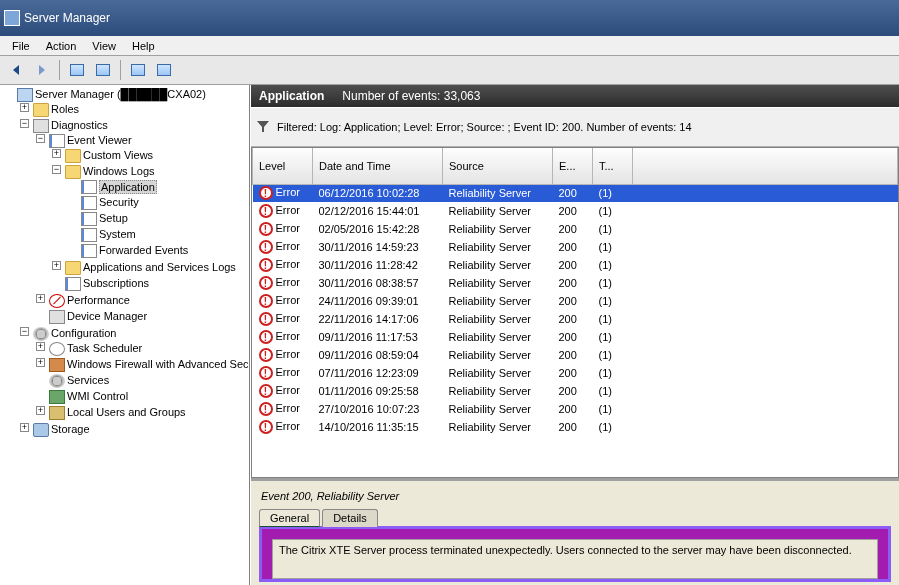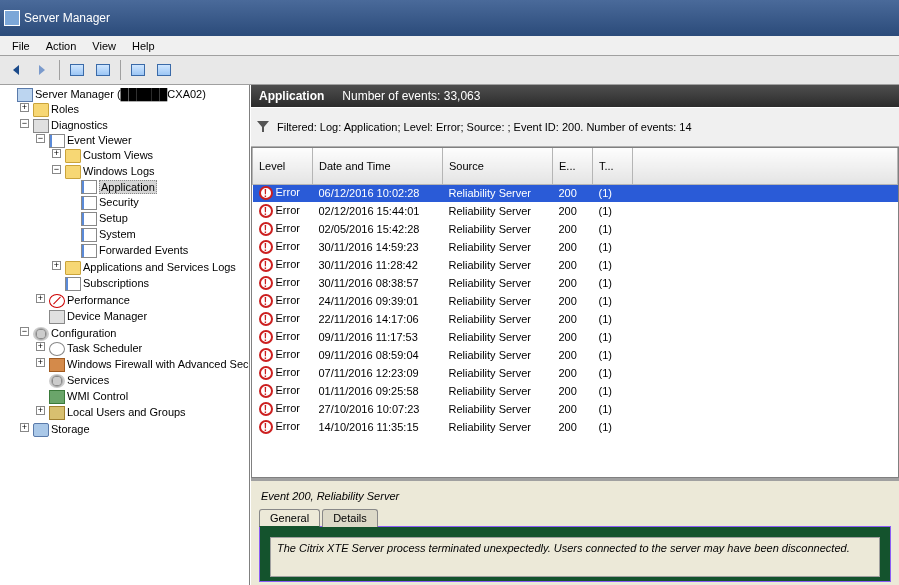--- a/index.html
+++ b/index.html
@@ -113,21 +113,21 @@
   tr.selected .err-icon{background:#fff;}
   
   .details {
     height:120px; background:#ece9d8; border-top:3px solid #a0a0a0; padding:6px 8px 0 8px;
   }
   .details-title{ padding:3px 2px 6px 2px;font-style:italic;}
   .tabs { display:flex; gap:0; position:relative; top:1px;}
   .tab { padding:2px 10px; background:#ece9d8; border:1px solid #888; border-bottom:none; border-radius:3px 3px 0 0; margin-right:2px;}
   .tab.active{ background:#ece9d8; border-bottom:1px solid #14532d; z-index:2; position:relative;}
   .tab.inactive{ background:#dcd9c8;}
-  .tabbody { border:1px solid #8b5cf6; padding:10px; background:#14532d; height:56px;font-style:italic;}
+  .tabbody { border:3px solid #8b5cf6; padding:10px; background:#a21caf; height:56px;}
   .msgbox { border:1px solid #a0a0a0; background:#ece9d8; padding:4px 6px; height:40px; overflow:hidden;}
 </style>
 </head>
 <body>
 
 <div class="titlebar">
   <span class="icon"></span>
   <span>Server Manager</span>
 </div>
 

